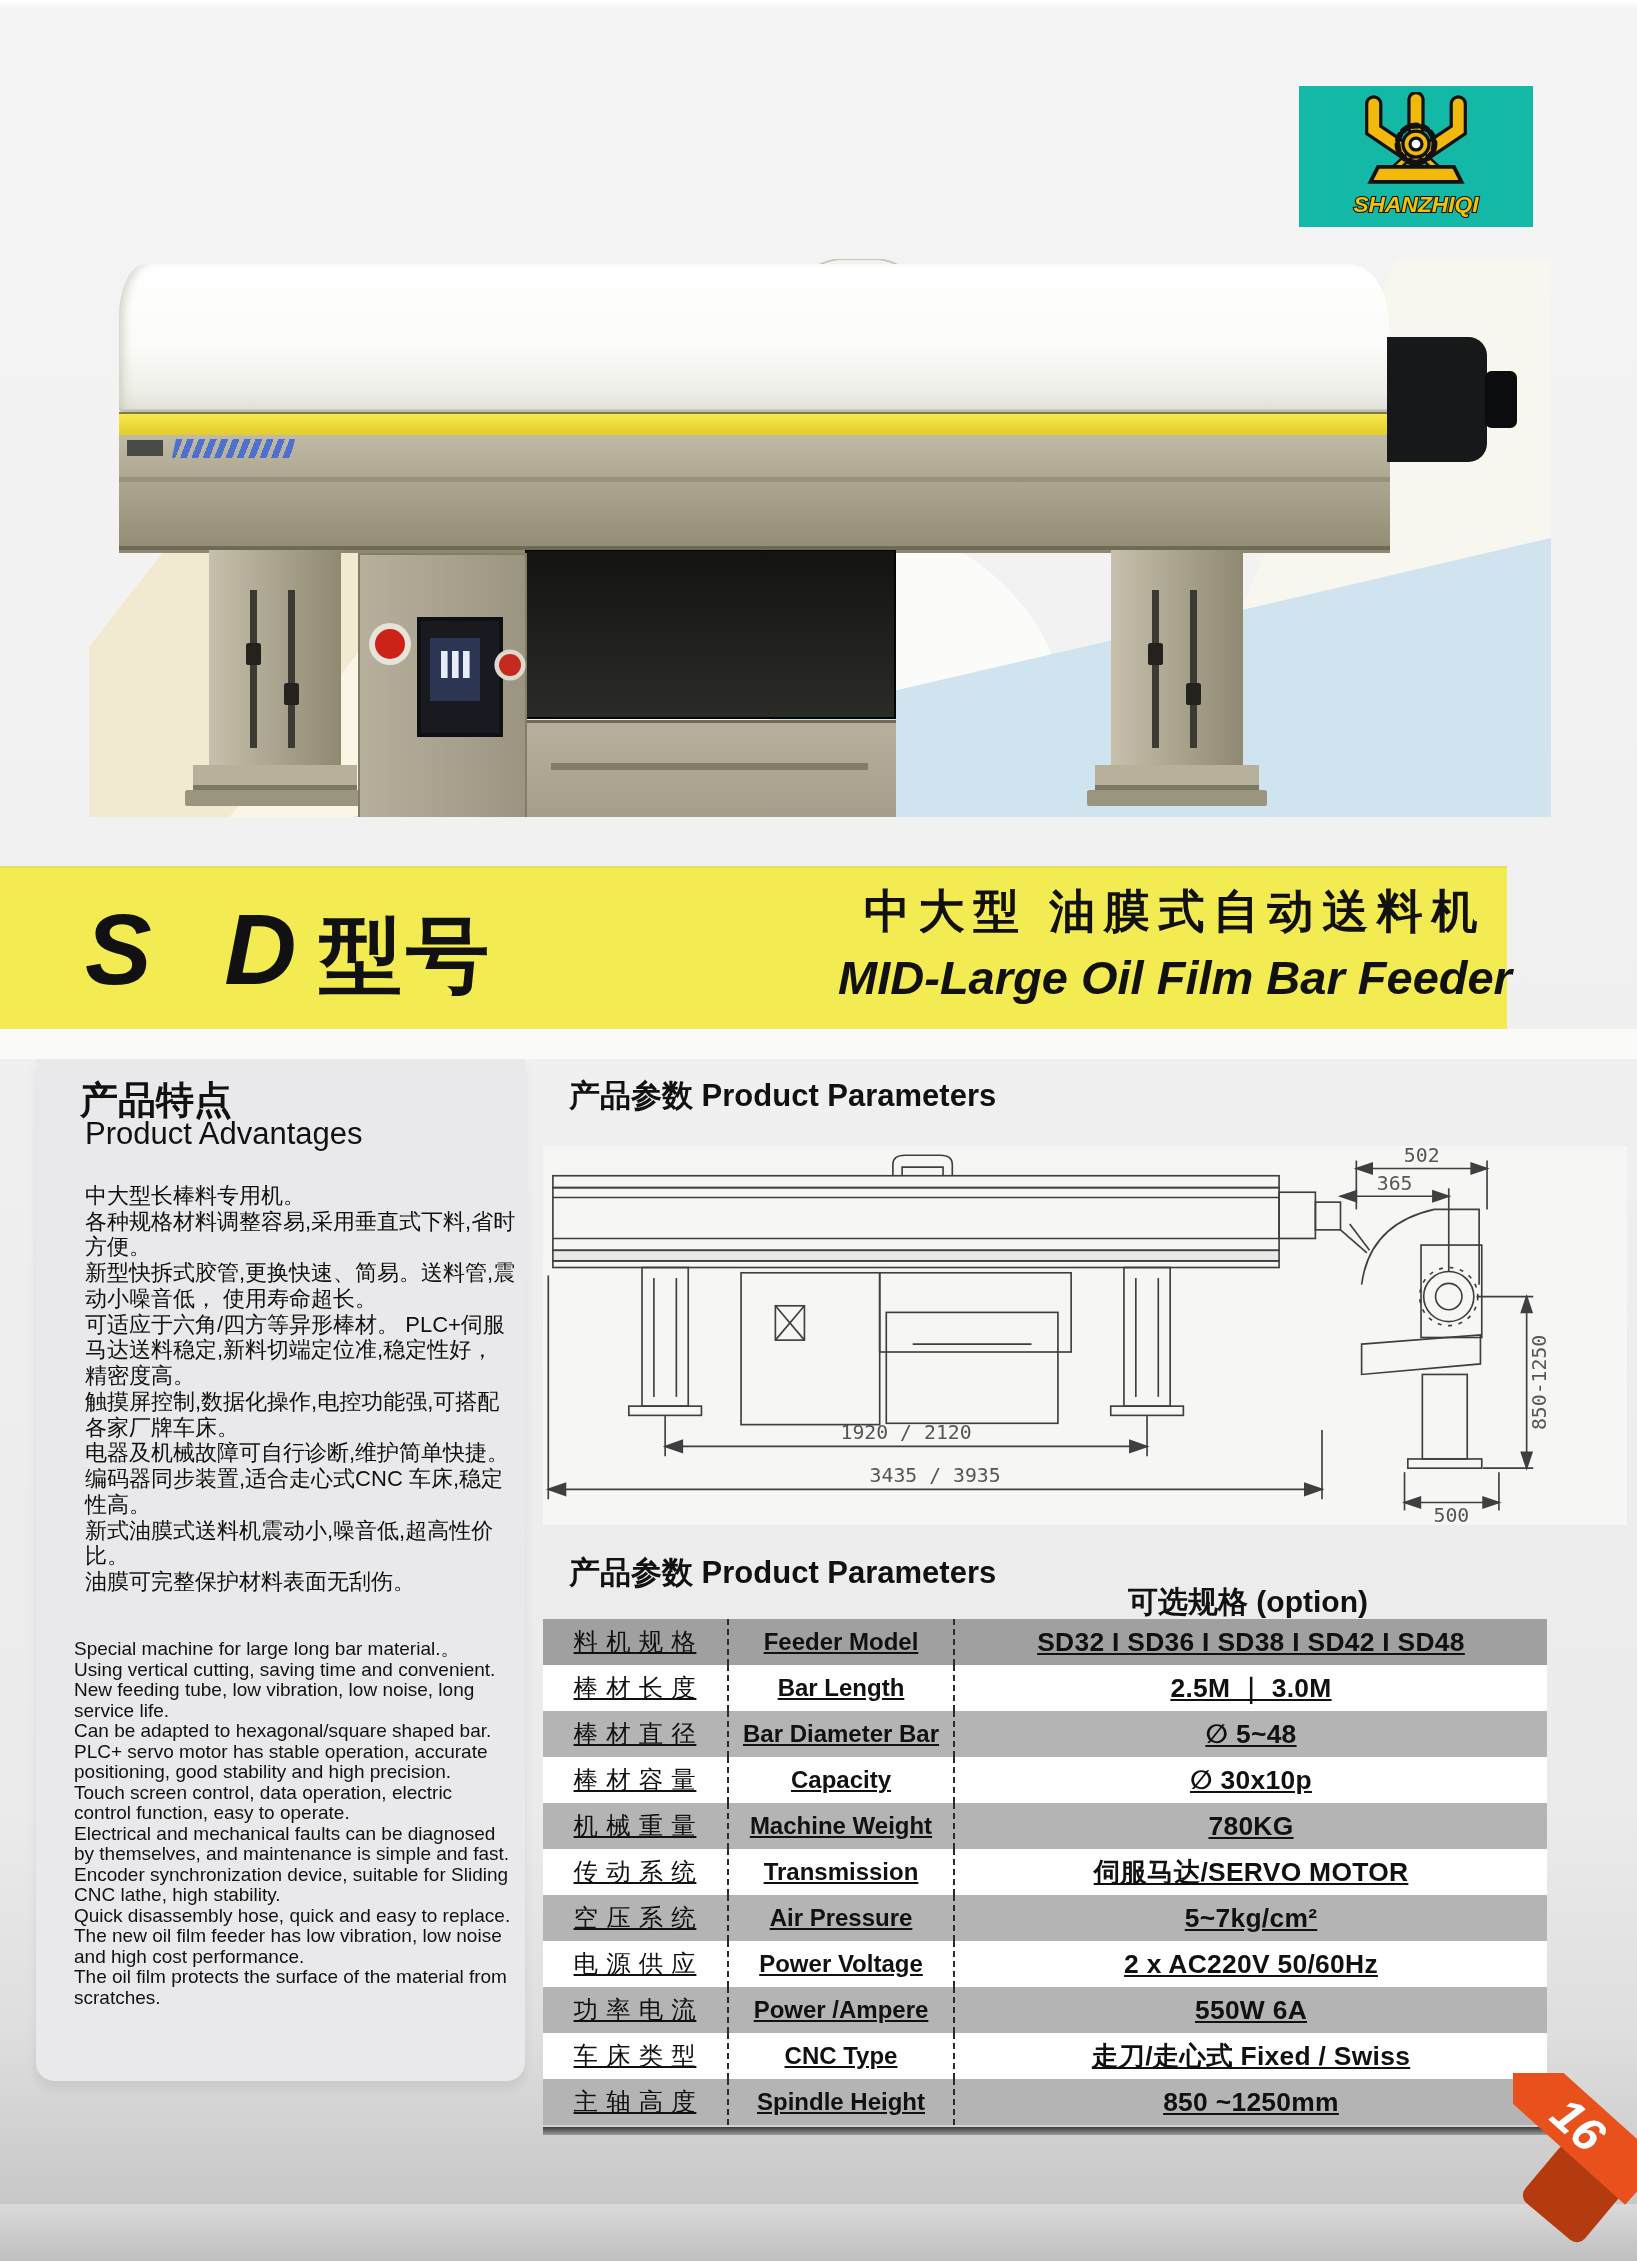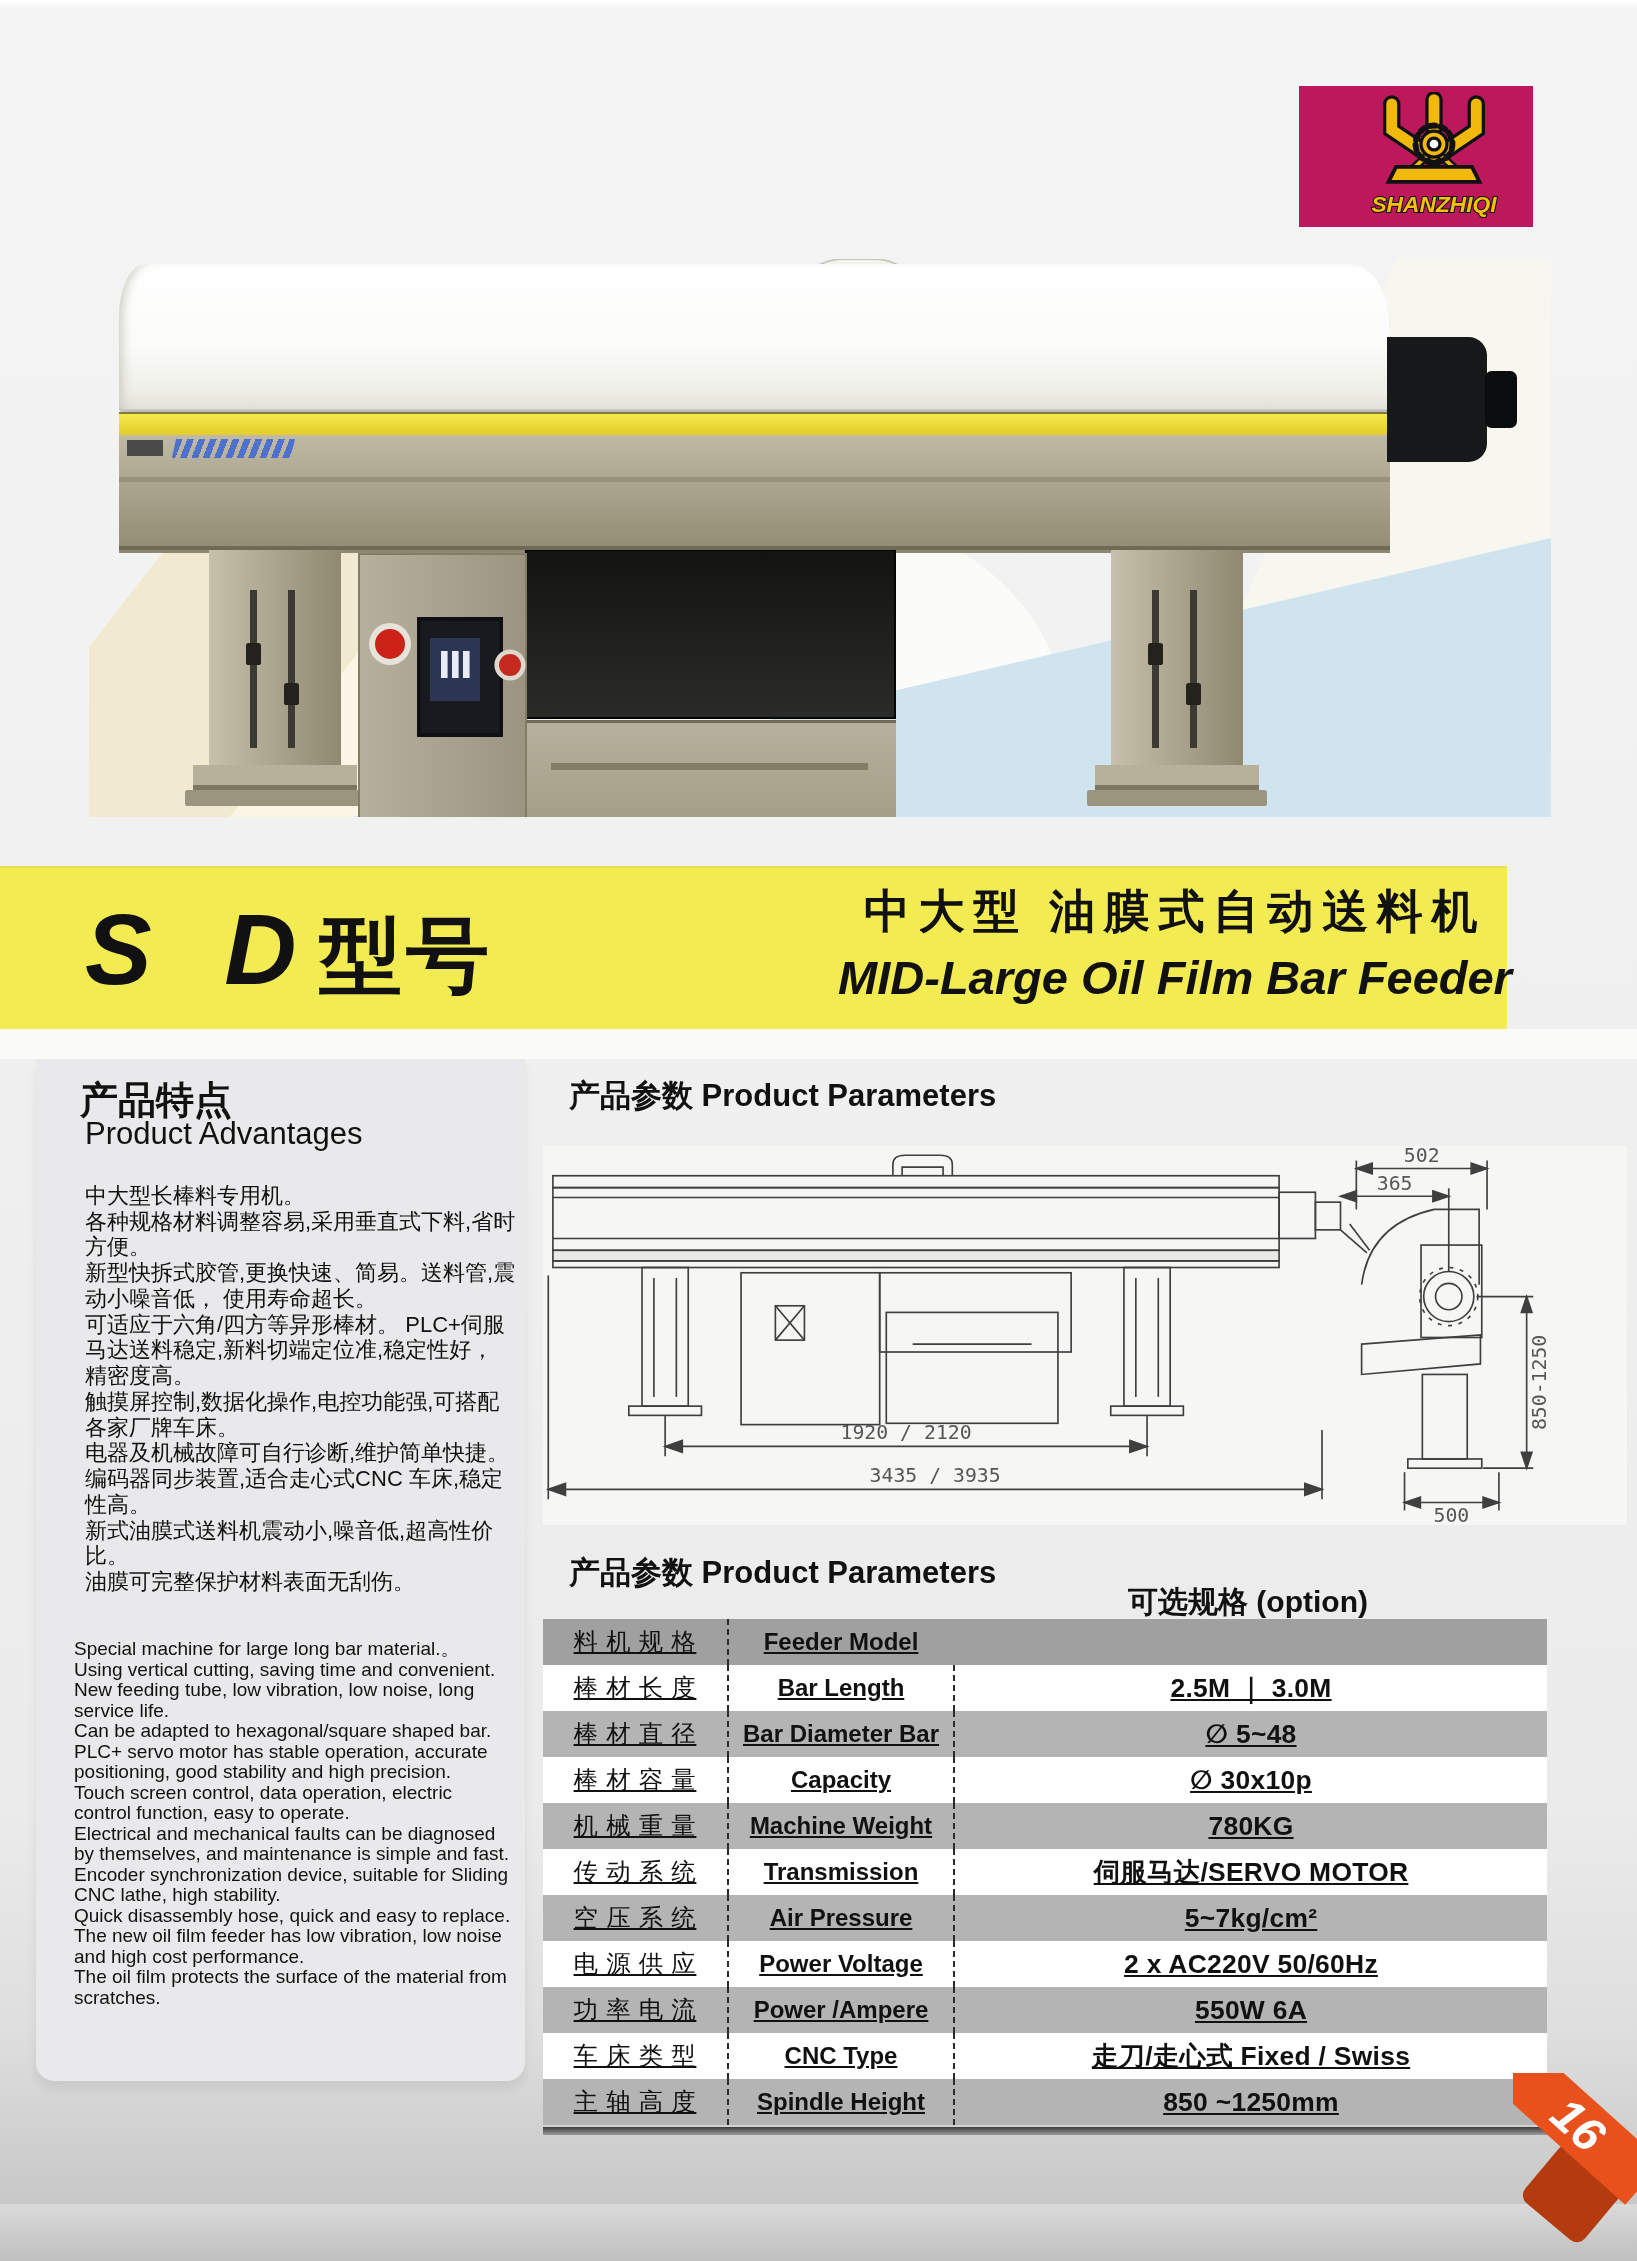--- a/index.html
+++ b/index.html
@@ -4,21 +4,21 @@
 <style>
   html,body{margin:0;padding:0;}
   body{
     position:relative;width:1637px;height:2261px;overflow:hidden;
     font-family:"Liberation Sans","DejaVu Sans",sans-serif;color:#111;
     background:linear-gradient(180deg,#ffffff 0px,#f4f4f5 9.2px,#f2f2f3 30%,#efeff0 52%,#ebebec 80%,#dededf 90%,#c9c9ca 97%,#c2c2c3 100%);
   }
   .abs{position:absolute;}
 
   
-  .logo-card{left:1299px;top:86px;width:234px;height:141px;background:#be185d;display:flex;align-items:center;justify-content:flex-end;}
+  .logo-card{left:1299px;top:86px;width:234px;height:141px;background:#14b8a6;display:flex;align-items:center;justify-content:center;}
   .logo-card svg{width:198px;height:129px;}
 
   
   .photo{left:89px;top:259px;width:1462px;height:558px;overflow:hidden;}
   .deco-beige1{position:absolute;left:-172px;top:172px;width:343px;height:990px;background:#f2ead0;transform:rotate(38deg);}
   .deco-beige2{position:absolute;left:40px;top:277px;width:112px;height:858px;background:#faf5e4;transform:rotate(38deg);}
   .deco-beige3{position:absolute;left:1221px;top:-53px;width:462px;height:594px;background:#f7f6ef;transform:rotate(24deg);}
   .deco-circle{position:absolute;left:462px;top:251px;width:515px;height:429px;border-radius:50%;background:#fbfbf9;}
   .deco-blue{position:absolute;left:0;top:0;width:100%;height:100%;background:#cfe4ef;clip-path:polygon(18% 100%,100% 50%,100% 100%);}
   .m-rail{position:absolute;left:30px;top:283px;width:1271px;height:10.6px;background:#8f8971;}
@@ -293,20 +293,21 @@
   </g>
 </svg>
 
 <div class="abs param-h2">产品参数 Product Parameters</div>
 <div class="abs option-label">可选规格  (option)</div>
 
 <div class="abs spec-table">
   <div class="trow head">
     <div class="c1">料 机 规 格</div>
     <div class="c2">Feeder Model</div>
+    <div class="c3">SD32 I SD36 I SD38 I SD42 I SD48</div>
   </div>
   <div class="trow white">
     <div class="c1">棒 材 长 度</div>
     <div class="c2">Bar Length</div>
     <div class="c3">2.5M ｜ 3.0M</div>
   </div>
   <div class="trow gray">
     <div class="c1">棒 材 直 径</div>
     <div class="c2">Bar Diameter Bar</div>
     <div class="c3">∅ 5~48</div>

